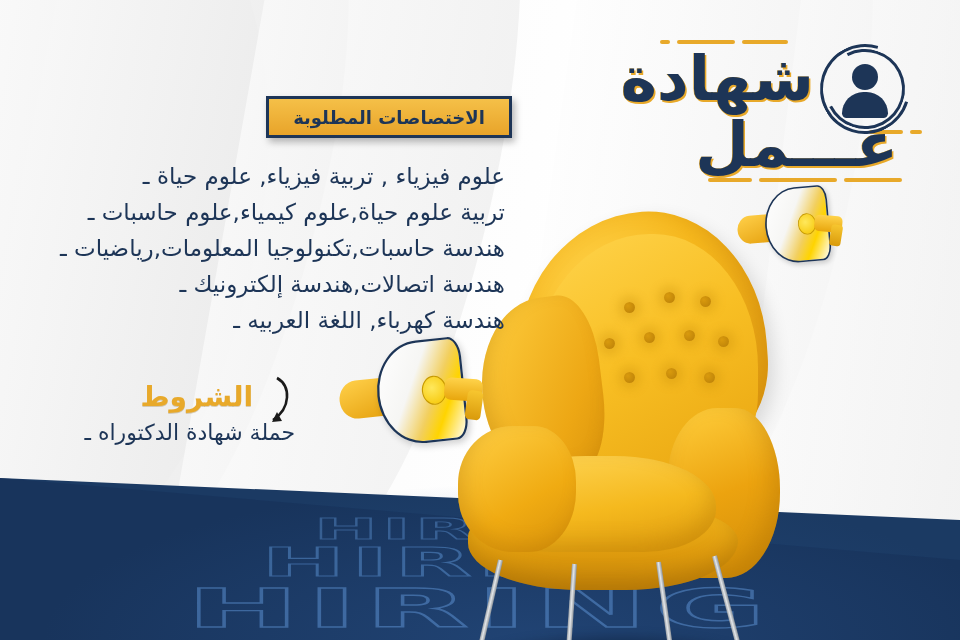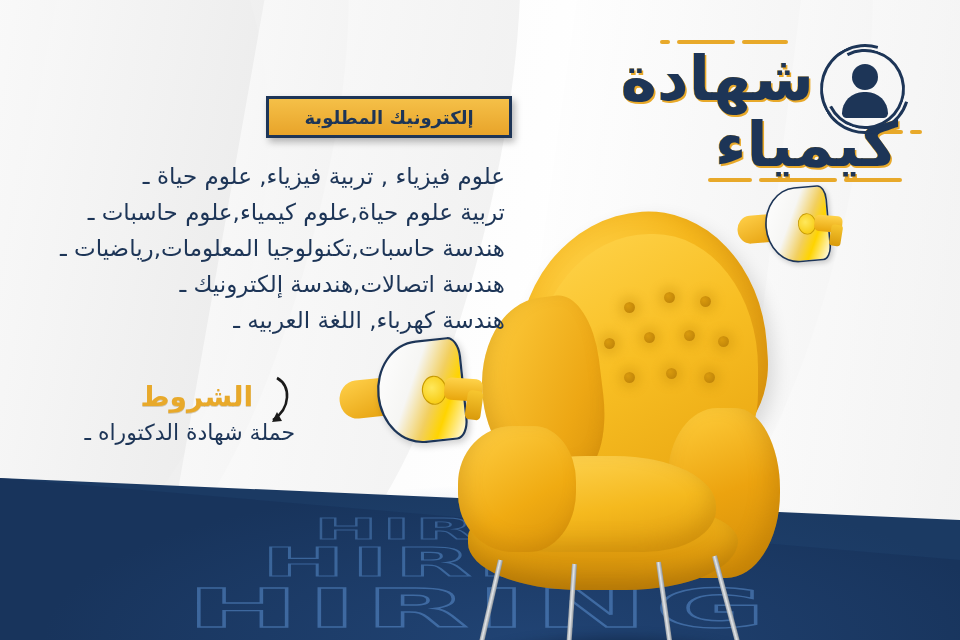--- a/index.html
+++ b/index.html
@@ -272,36 +272,36 @@
     <div class="dash-row dr-top">
       <span class="dash d1"></span>
         <span class="dash d2"></span>
         <span class="dash d3"></span>
     </div>
     <div class="t-line t1">شهادة</div>
     <div class="dash-row dr-mid">
       <span class="dash d1"></span>
         <span class="dash d2"></span>
     </div>
-    <div class="t-line t2">كيمياء</div>
+    <div class="t-line t2">عـــمل</div>
     <div class="dash-row dr-bot">
       <span class="dash d1"></span>
         <span class="dash d2"></span>
         <span class="dash d3"></span>
     </div>
     <div class="person-badge">
       <div class="pb-ring"></div>
         <div class="pb-ring2"></div>
       <div class="pb-head"></div>
         <div class="pb-body"></div>
     </div>
   </div>
 
   <div id="spec-banner">
-    <span>إلكترونيك المطلوبة</span>
+    <span>الاختصاصات المطلوبة</span>
   </div>
 
   <div id="spec-list">
     <div class="spec-item">علوم فيزياء , تربية فيزياء, علوم حياة ـ</div>
     <div class="spec-item">تربية علوم حياة,علوم كيمياء,علوم حاسبات ـ</div>
     <div class="spec-item">هندسة حاسبات,تكنولوجيا المعلومات,رياضيات ـ</div>
     <div class="spec-item">هندسة اتصالات,هندسة إلكترونيك ـ</div>
     <div class="spec-item">هندسة كهرباء, اللغة العربيه ـ</div>
   </div>
 

